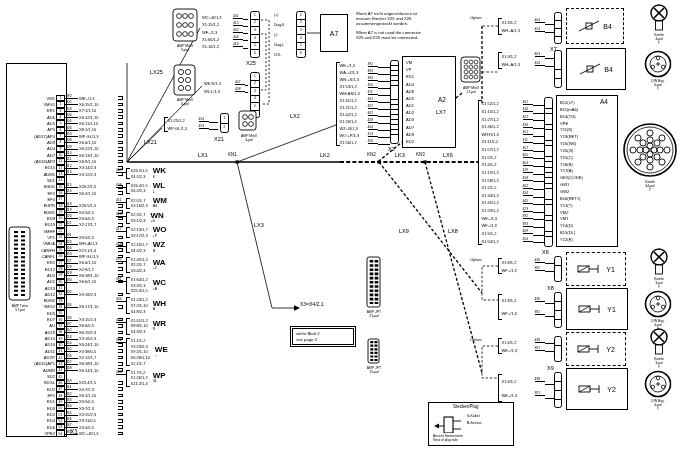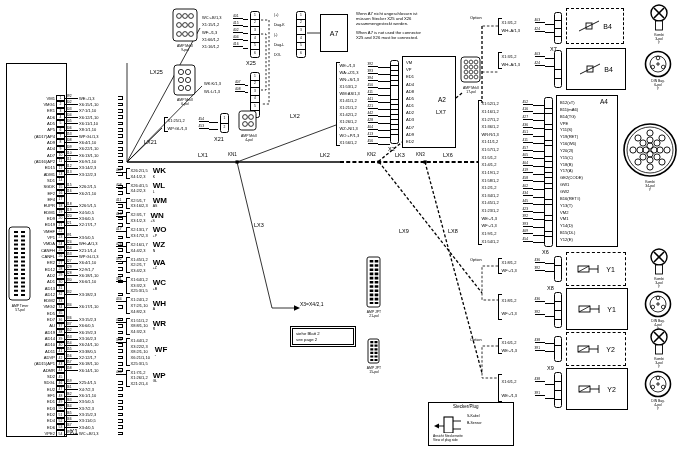--- a/index.html
+++ b/index.html
@@ -631,32 +631,32 @@
       <span class="gitem">X1:51/1,2</span>
           <span class="gitem">X8:8/1,10</span>
           <span class="gitem">X4:3/2,3</span>
         </div>
       <span class="glab">
         <b>WR</b>
         <i>R</i>
       </span>
     </div>
       <div class="wgroup">
-      <span class="gnum">393</span>
+      <span class="gnum">392</span>
       <span class="lbrk"></span>
       <div class="gitems">
 
-      <span class="gitem">X1:44/1,2</span>
-          <span class="gitem">X3:22/2,3</span>
-          <span class="gitem">X8:2/1,10</span>
-          <span class="gitem">X6:21/1,10</span>
-          <span class="gitem">X25:3/1,5</span>
+      <span class="gitem">X1:1/1,2</span>
+          <span class="gitem">X3:23/2,3</span>
+          <span class="gitem">X9:2/1,10</span>
+          <span class="gitem">X6:28/1,10</span>
+          <span class="gitem">X2:1/1,7</span>
         </div>
       <span class="glab">
-        <b>WF</b>
+        <b>WE</b>
         <i>-</i>
       </span>
     </div>
       <div class="wgroup">
       <span class="gnum">433</span>
       <span class="lbrk"></span>
       <div class="gitems">
 
       <span class="gitem">X1:7/1,2</span>
           <span class="gitem">X1:26/1,2</span>

